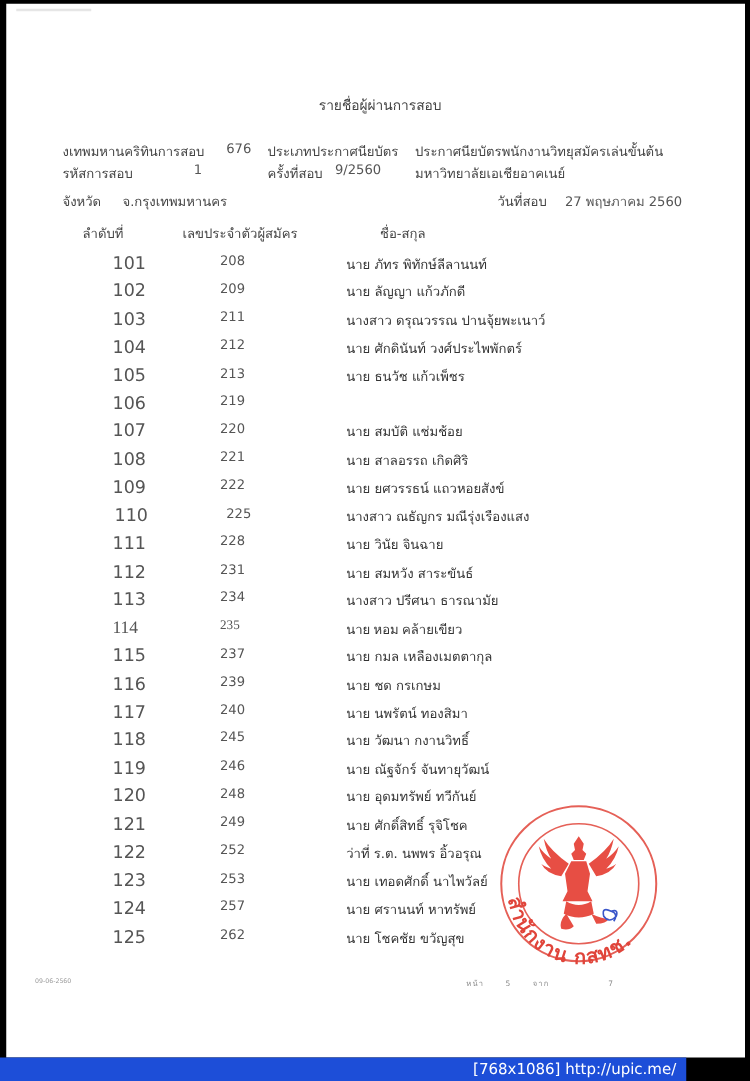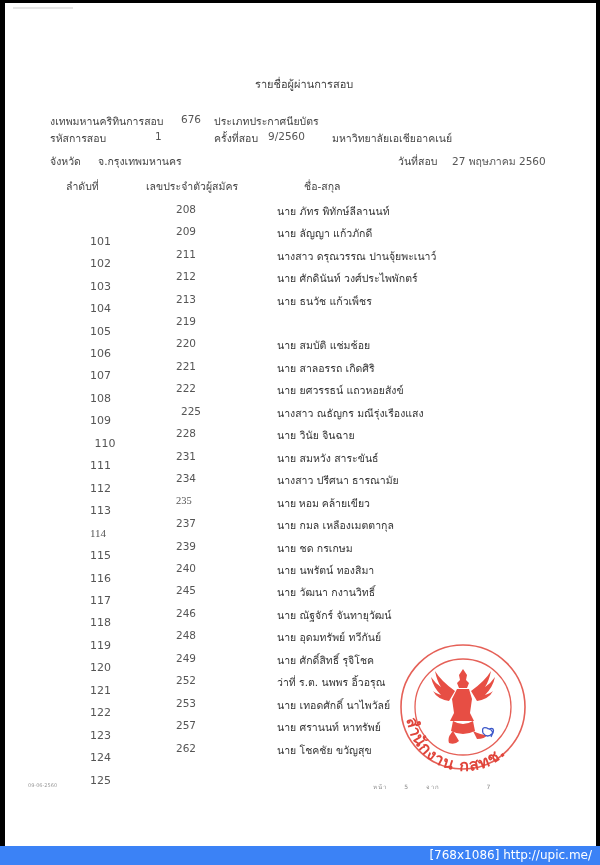--- a/index.html
+++ b/index.html
@@ -12,46 +12,47 @@
     background: #fff; overflow: hidden;
   }
   .page-edge-top {
     position: absolute; left: 8px; top: 4px; width: 60px; height: 2px; background: #e6e6e6;
   }
   .doc-text { color: #444; font-size: 10.5px; position: absolute; white-space: nowrap; }
   .title { left: 250px; top: 72px; font-size: 11px; }
   .hdr { font-size: 10.5px; }
   .col-head { font-size: 10.5px; }
   .row { position: absolute; left: 0; width: 591px; height: 22px; }
-  .row .c-seq { position: absolute; left: 85px; top: 0; width: 30px; color: #555; font-size: 11px; margin-top: 32px; }
+  .row .c-seq { position: absolute; left: 85px; top: 0; width: 30px; color: #555; font-size: 14px; }
   .row .c-id { position: absolute; left: 171px; top: 0; width: 30px; color: #555; font-size: 10.5px; }
   .row .c-name { position: absolute; left: 272px; top: 0; color: #333; font-size: 10.5px; white-space: nowrap; }
   .foot-date { position: absolute; left: 23px; top: 779px; font-size: 5px; color: #999; }
   .foot-page { position: absolute; left: 368px; top: 779px; font-size: 6px; color: #888; letter-spacing: 1px; }
   .foot-page span { margin-right: 14px; }
   .stamp { position: absolute; left: 390px; top: 636px; width: 140px; height: 140px; }
   .watermark-bar {
-    position: absolute; left: 0; top: 846px; width: 600px; height: 19px; background: #3b82f6;
+    position: absolute; left: 0; top: 846px; width: 549px; height: 19px; background: #1d4ed8;
   }
   .watermark {
     position: absolute; right: 8px; top: 0; color: #fff; font-size: 12px; line-height: 19px;
     font-family: "DejaVu Sans", sans-serif;
   }
 </style>
 </head>
 <body>
 
 <div class="page">
   <div class="page-edge-top"></div>
 
   <div class="doc-text title">รายชื่อผู้ผ่านการสอบ</div>
 
   <div class="doc-text hdr" style="left:45px; top:110px;">งเทพมหานคริทินการสอบ</div>
   <div class="doc-text hdr" style="left:176px; top:110px; color:#555;">676</div>
   <div class="doc-text hdr" style="left:209px; top:110px;">ประเภทประกาศนียบัตร</div>
+  <div class="doc-text hdr" style="left:327px; top:110px;">ประกาศนียบัตรพนักงานวิทยุสมัครเล่นขั้นต้น</div>
 
   <div class="doc-text hdr" style="left:45px; top:127px;">รหัสการสอบ</div>
   <div class="doc-text hdr" style="left:150px; top:127px; color:#555;">1</div>
   <div class="doc-text hdr" style="left:209px; top:127px;">ครั้งที่สอบ</div>
   <div class="doc-text hdr" style="left:263px; top:127px; color:#555;">9/2560</div>
   <div class="doc-text hdr" style="left:327px; top:127px;">มหาวิทยาลัยเอเชียอาคเนย์</div>
 
   <div class="doc-text hdr" style="left:45px; top:150px;">จังหวัด</div>
   <div class="doc-text hdr" style="left:93px; top:150px;">จ.กรุงเทพมหานคร</div>
   <div class="doc-text hdr" style="left:393px; top:150px;">วันที่สอบ</div>

